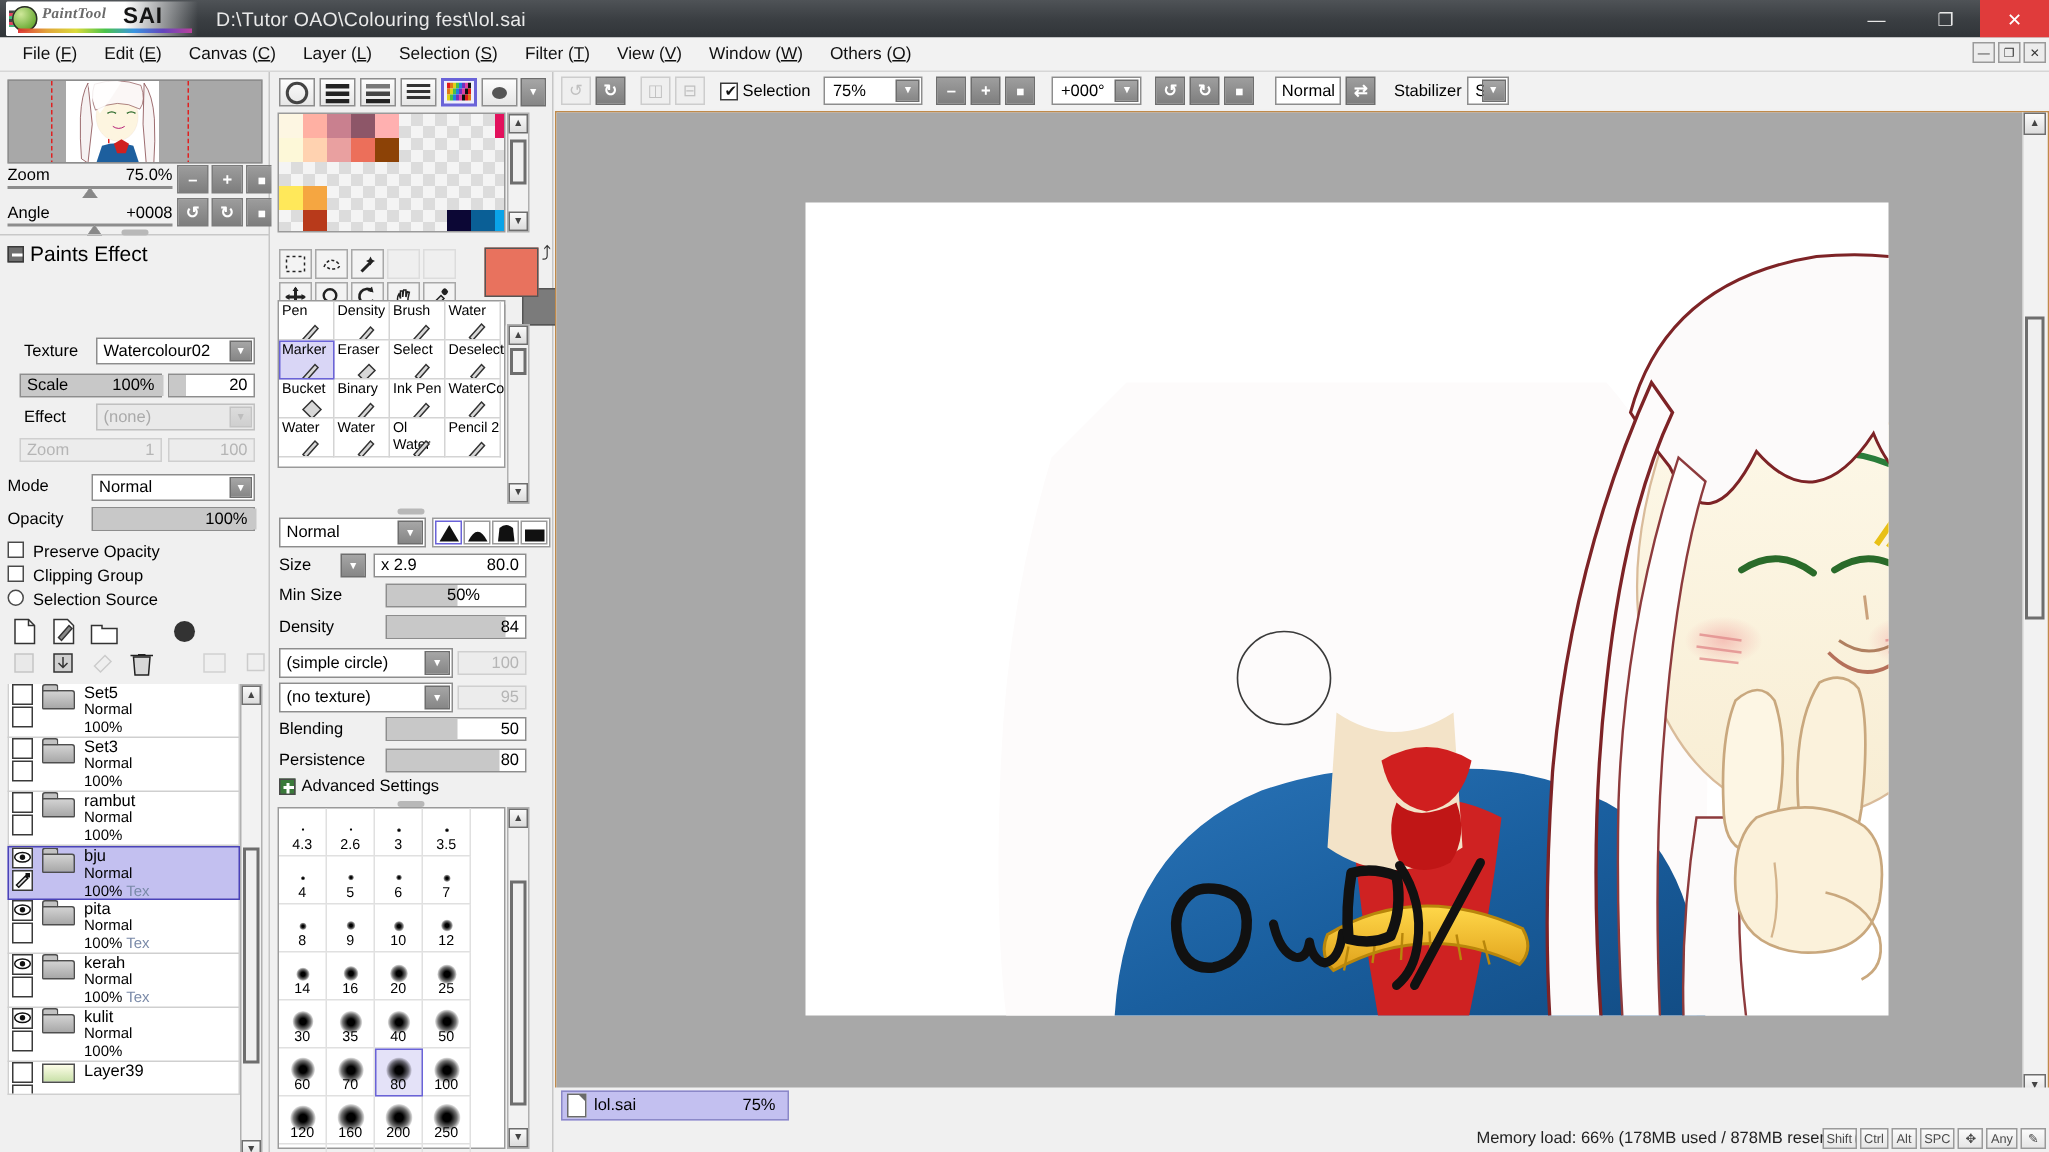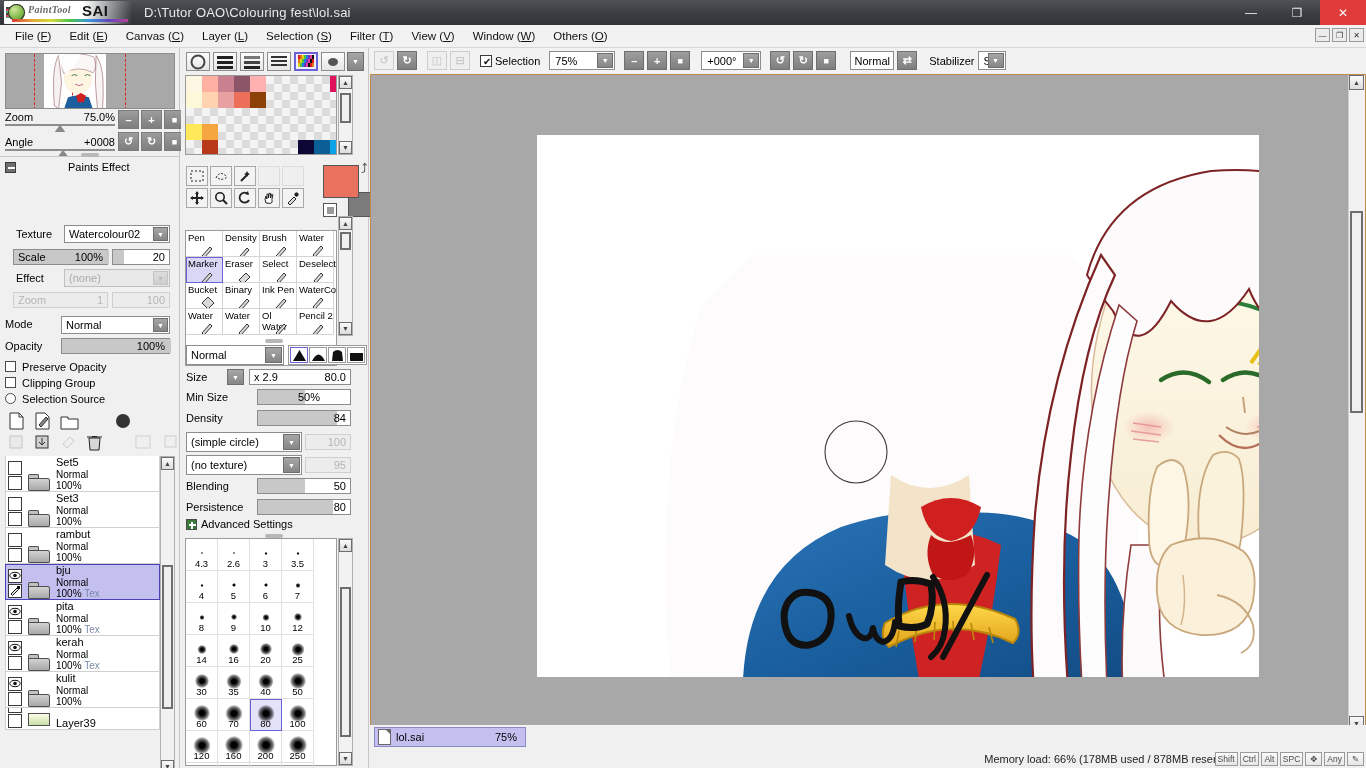--- a/index.html
+++ b/index.html
@@ -81,21 +81,21 @@
     border-left:5px solid transparent; border-right:5px solid transparent;
     border-bottom:7px solid #f5f5f5; filter:drop-shadow(0 0 0 #555);}
   .slider-knob::after{ content:""; position:absolute; left:-5px; top:0; width:0; height:0;
     border-left:5px solid transparent; border-right:5px solid transparent;
     border-bottom:7px solid #888; z-index:-1;}
 
   .sqbtn{ width:21px; height:19px; border:1px solid #7c7c7c;
     background:linear-gradient(#9c9c9c,#7e7e7e); display:flex; align-items:center;
     justify-content:center; color:#fff; font-size:11px; font-weight:bold;}
 
-  .sec-title{ font-size:11px;margin-left:48px; }
+  .sec-title{ font-size:14px; }
   .chk{ width:11px; height:11px; border:1px solid #4a4a4a; background:#fff;
     display:inline-block; vertical-align:-1px; }
   .chk.dark{ background:#6e6e6e; border-color:#3a3a3a; position:relative;}
   .chk.dark::after{ content:""; position:absolute; left:2px; top:4px; width:7px; height:2px; background:#fff;}
   .chk.plus{ background:#3a7a3a; }
   .chk.plus::before{ content:""; position:absolute; left:4px; top:2px; width:2px; height:7px; background:#fff;}
   .chk.plus::after{ content:""; position:absolute; left:2px; top:4px; width:7px; height:2px; background:#fff;}
 
   .combo{ border:1px solid #8d8d8d; background:#fff; height:18px; display:flex;
     align-items:center; padding-left:4px; font-size:11px; position:relative;}
@@ -108,21 +108,21 @@
   .vbar{ border:1px solid #8d8d8d; background:#fff; height:16px; position:relative;
     font-size:11px; }
   .vbar .fill{ position:absolute; left:0; top:0; bottom:0; background:#c8c8c8; }
   .vbar .txt{ position:absolute; right:4px; top:1px; }
   .vbar .txtl{ position:absolute; left:4px; top:1px; }
   .vbar.dis{ background:#ececec; border-color:#cfcfcf; color:#b5b5b5;}
 
   
   .layer-list{ position:absolute; left:5px; top:0; width:155px; }
   .layer-row{ height:36px; border:1px solid #cfcfcf; border-top:none; background:#fff;
-    display:flex; align-items:flex-end; position:relative;}
+    display:flex; align-items:flex-start; position:relative;}
   .layer-row.sel{ background:#c3c0f0; border:1px solid #4a43b8; }
   .lr-checks{ width:18px; margin-left:2px; }
   .lr-chk{ width:14px; height:14px; border:1px solid #3a3a3a; background:#fff;
     margin-bottom:1px; position:relative; }
   .folder{ width:22px; height:17px; margin-left:2px; position:relative; }
   .folder-b{ position:absolute; left:0; bottom:0; width:22px; height:13px;
     background:linear-gradient(#d2d2d2,#a8a8a8); border:1px solid #4e4e4e; border-radius:1px 2px 1px 1px;}
   .folder-t{ position:absolute; left:0; top:0; width:11px; height:5px;
     background:#c2c2c2; border:1px solid #4e4e4e; border-bottom:none; border-radius:2px 2px 0 0;}
   .lr-txt{ margin-left:6px; line-height:1.12; }
@@ -703,21 +703,21 @@
 
     <div style="position:absolute; left:140px; top:113px;">
       <div style="position: absolute; left: 27px; top: 31px; width: 25px; height: 25px; border: 1px solid rgb(85, 85, 85); background: rgb(123, 123, 123);" id="bgsw"></div>
       <div style="position: absolute; left: 2px; top: 4px; width: 36px; height: 33px; border: 1px solid rgb(85, 85, 85); background: rgb(232, 114, 94);" id="fgsw"></div>
       <div style="position:absolute; left:40px; top:0px; font-size:13px; color:#333;">⤴</div>
       <div style="position:absolute; left:2px; top:42px; width:14px; height:14px; border:1px solid #555; background:#fff;">
         <div style="width:7px;height:7px;background:#9a9a9a;margin:3px 0 0 3px"></div>
       </div>
     </div>
 
-    <div class="brushbox" style="top:182px; height:136px;">
+    <div class="brushbox" style="top:152px; height:112px;">
       <div id="brush-grid" style="display:flex; flex-wrap:wrap;">
           <div class="bcell">
             <div class="lbl">Pen</div>
             <svg width="16" height="14" style="position:absolute;left:13px;bottom:0">
               <path d="M3 14 l8 -9 l2 2 l-8 9z" fill="#d8d8d8" stroke="#333"></path>
             </svg>
           </div>
           <div class="bcell">
             <div class="lbl">Density</div>
             <svg width="16" height="14" style="position:absolute;left:13px;bottom:0">

